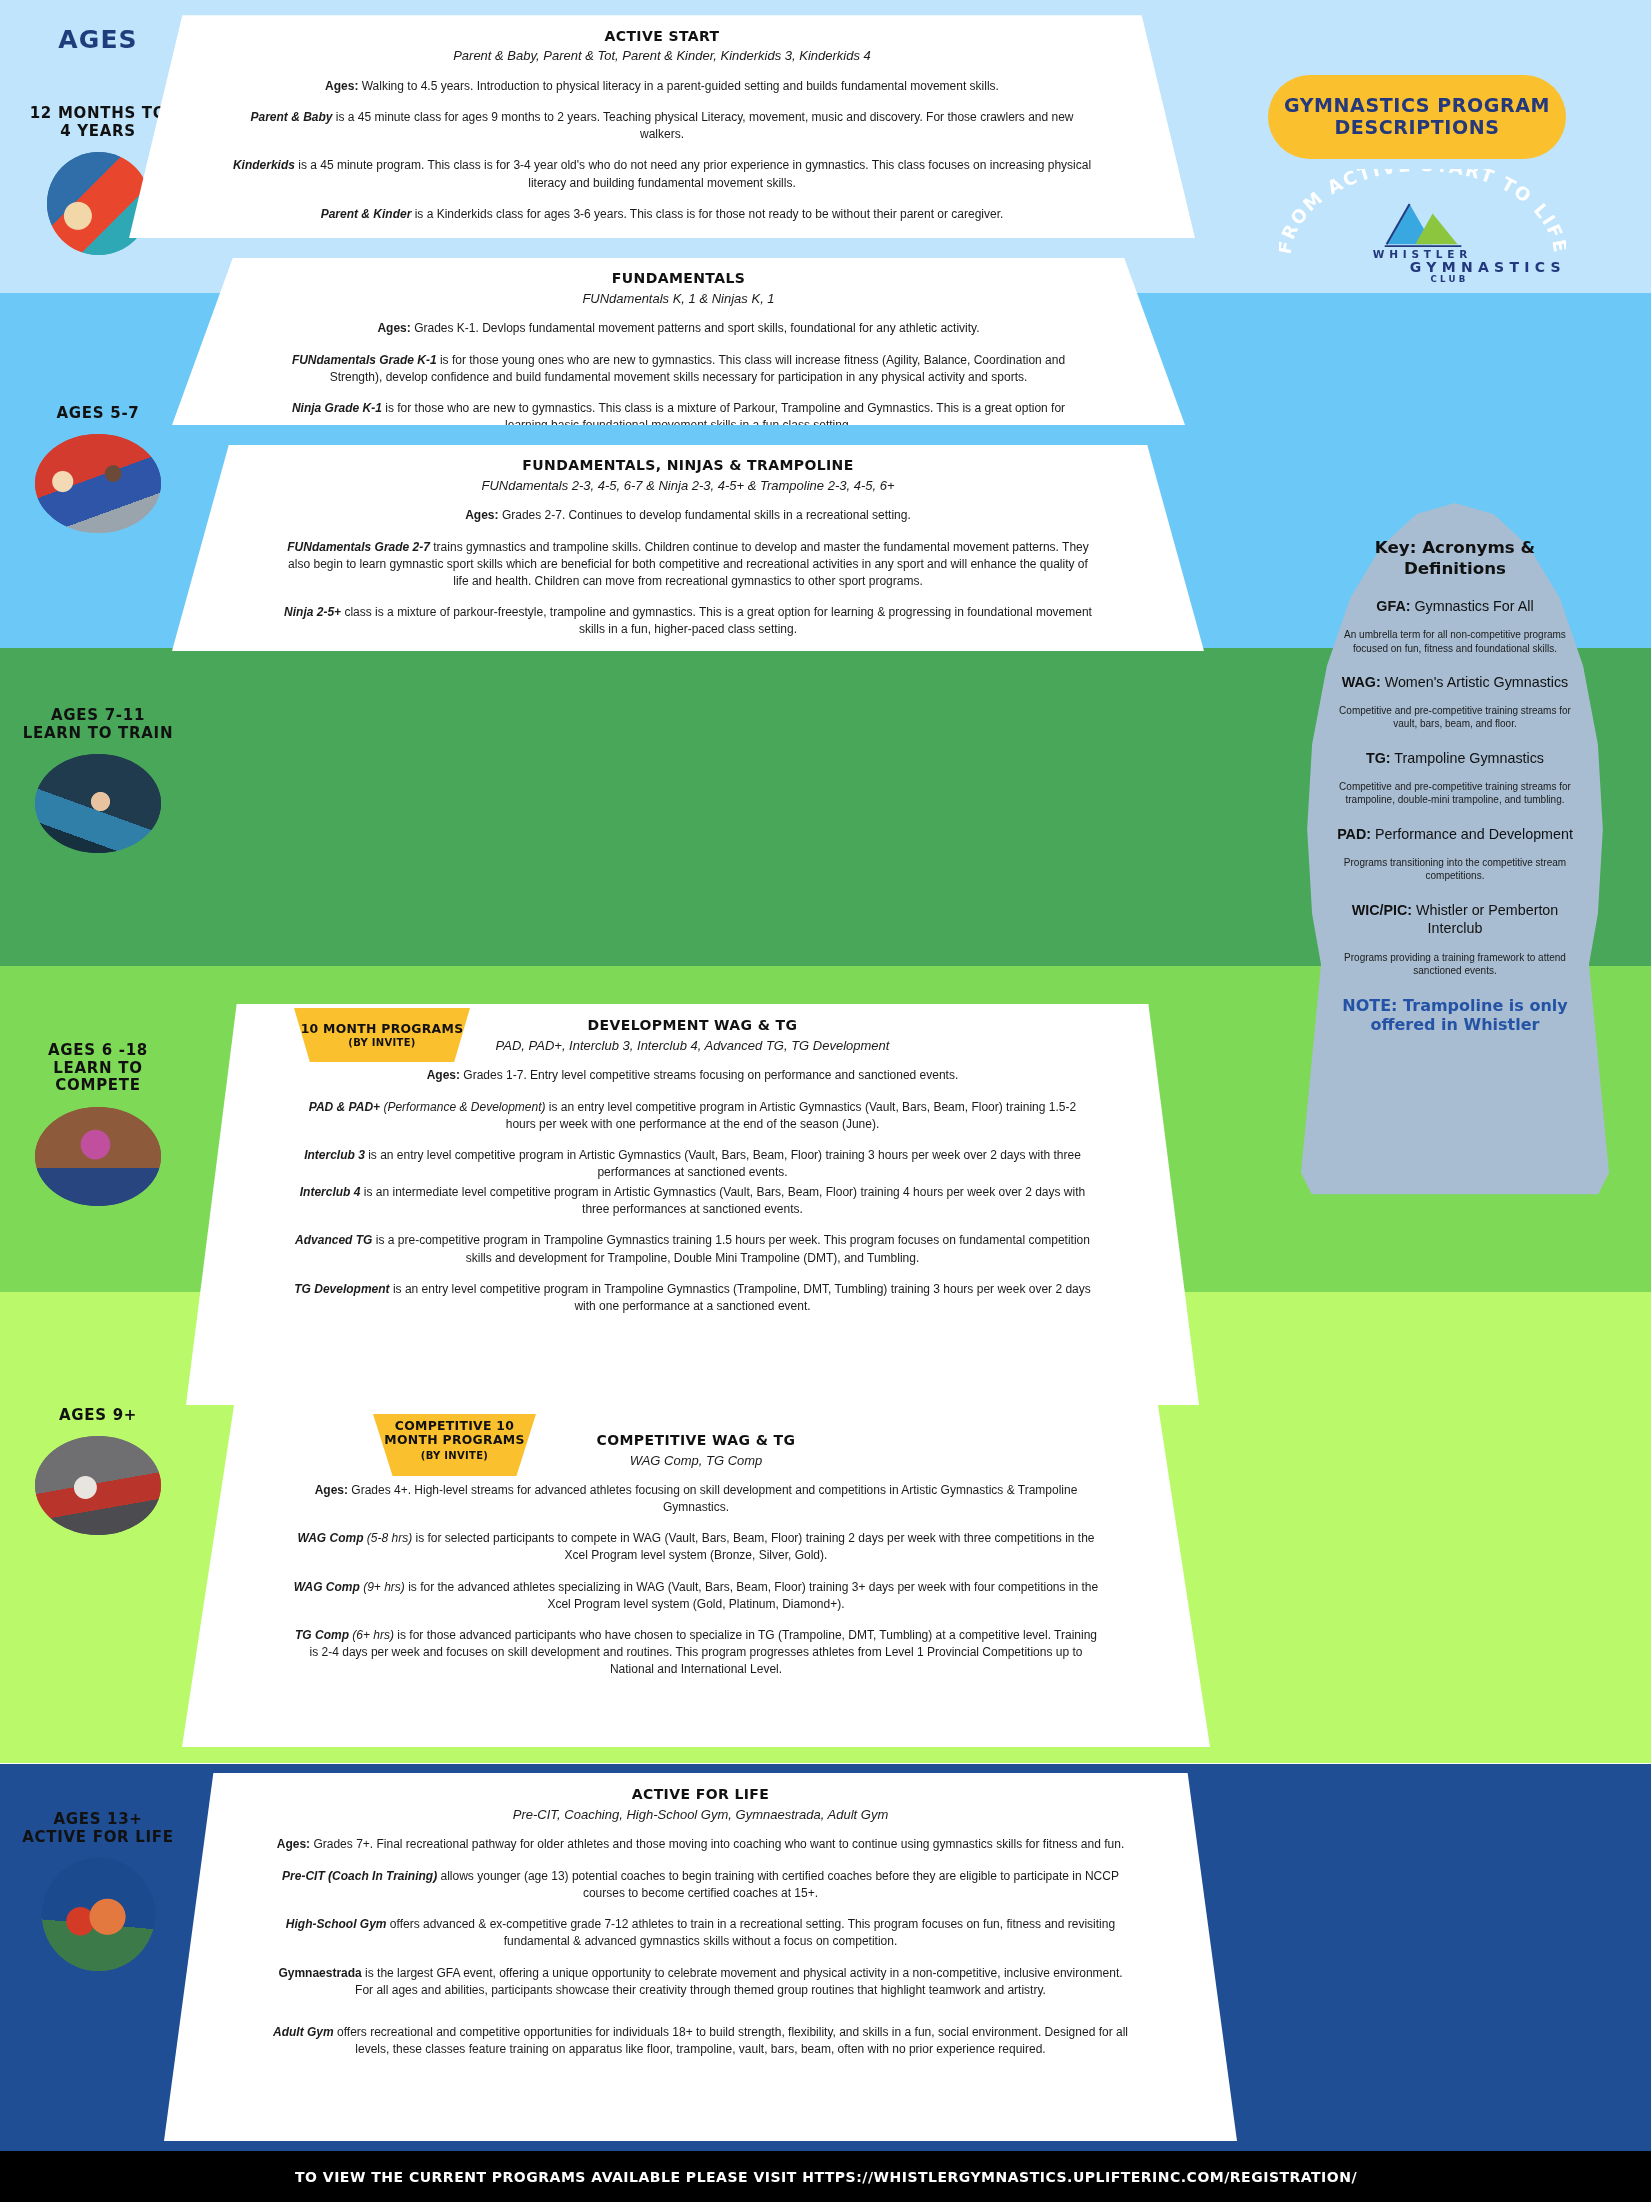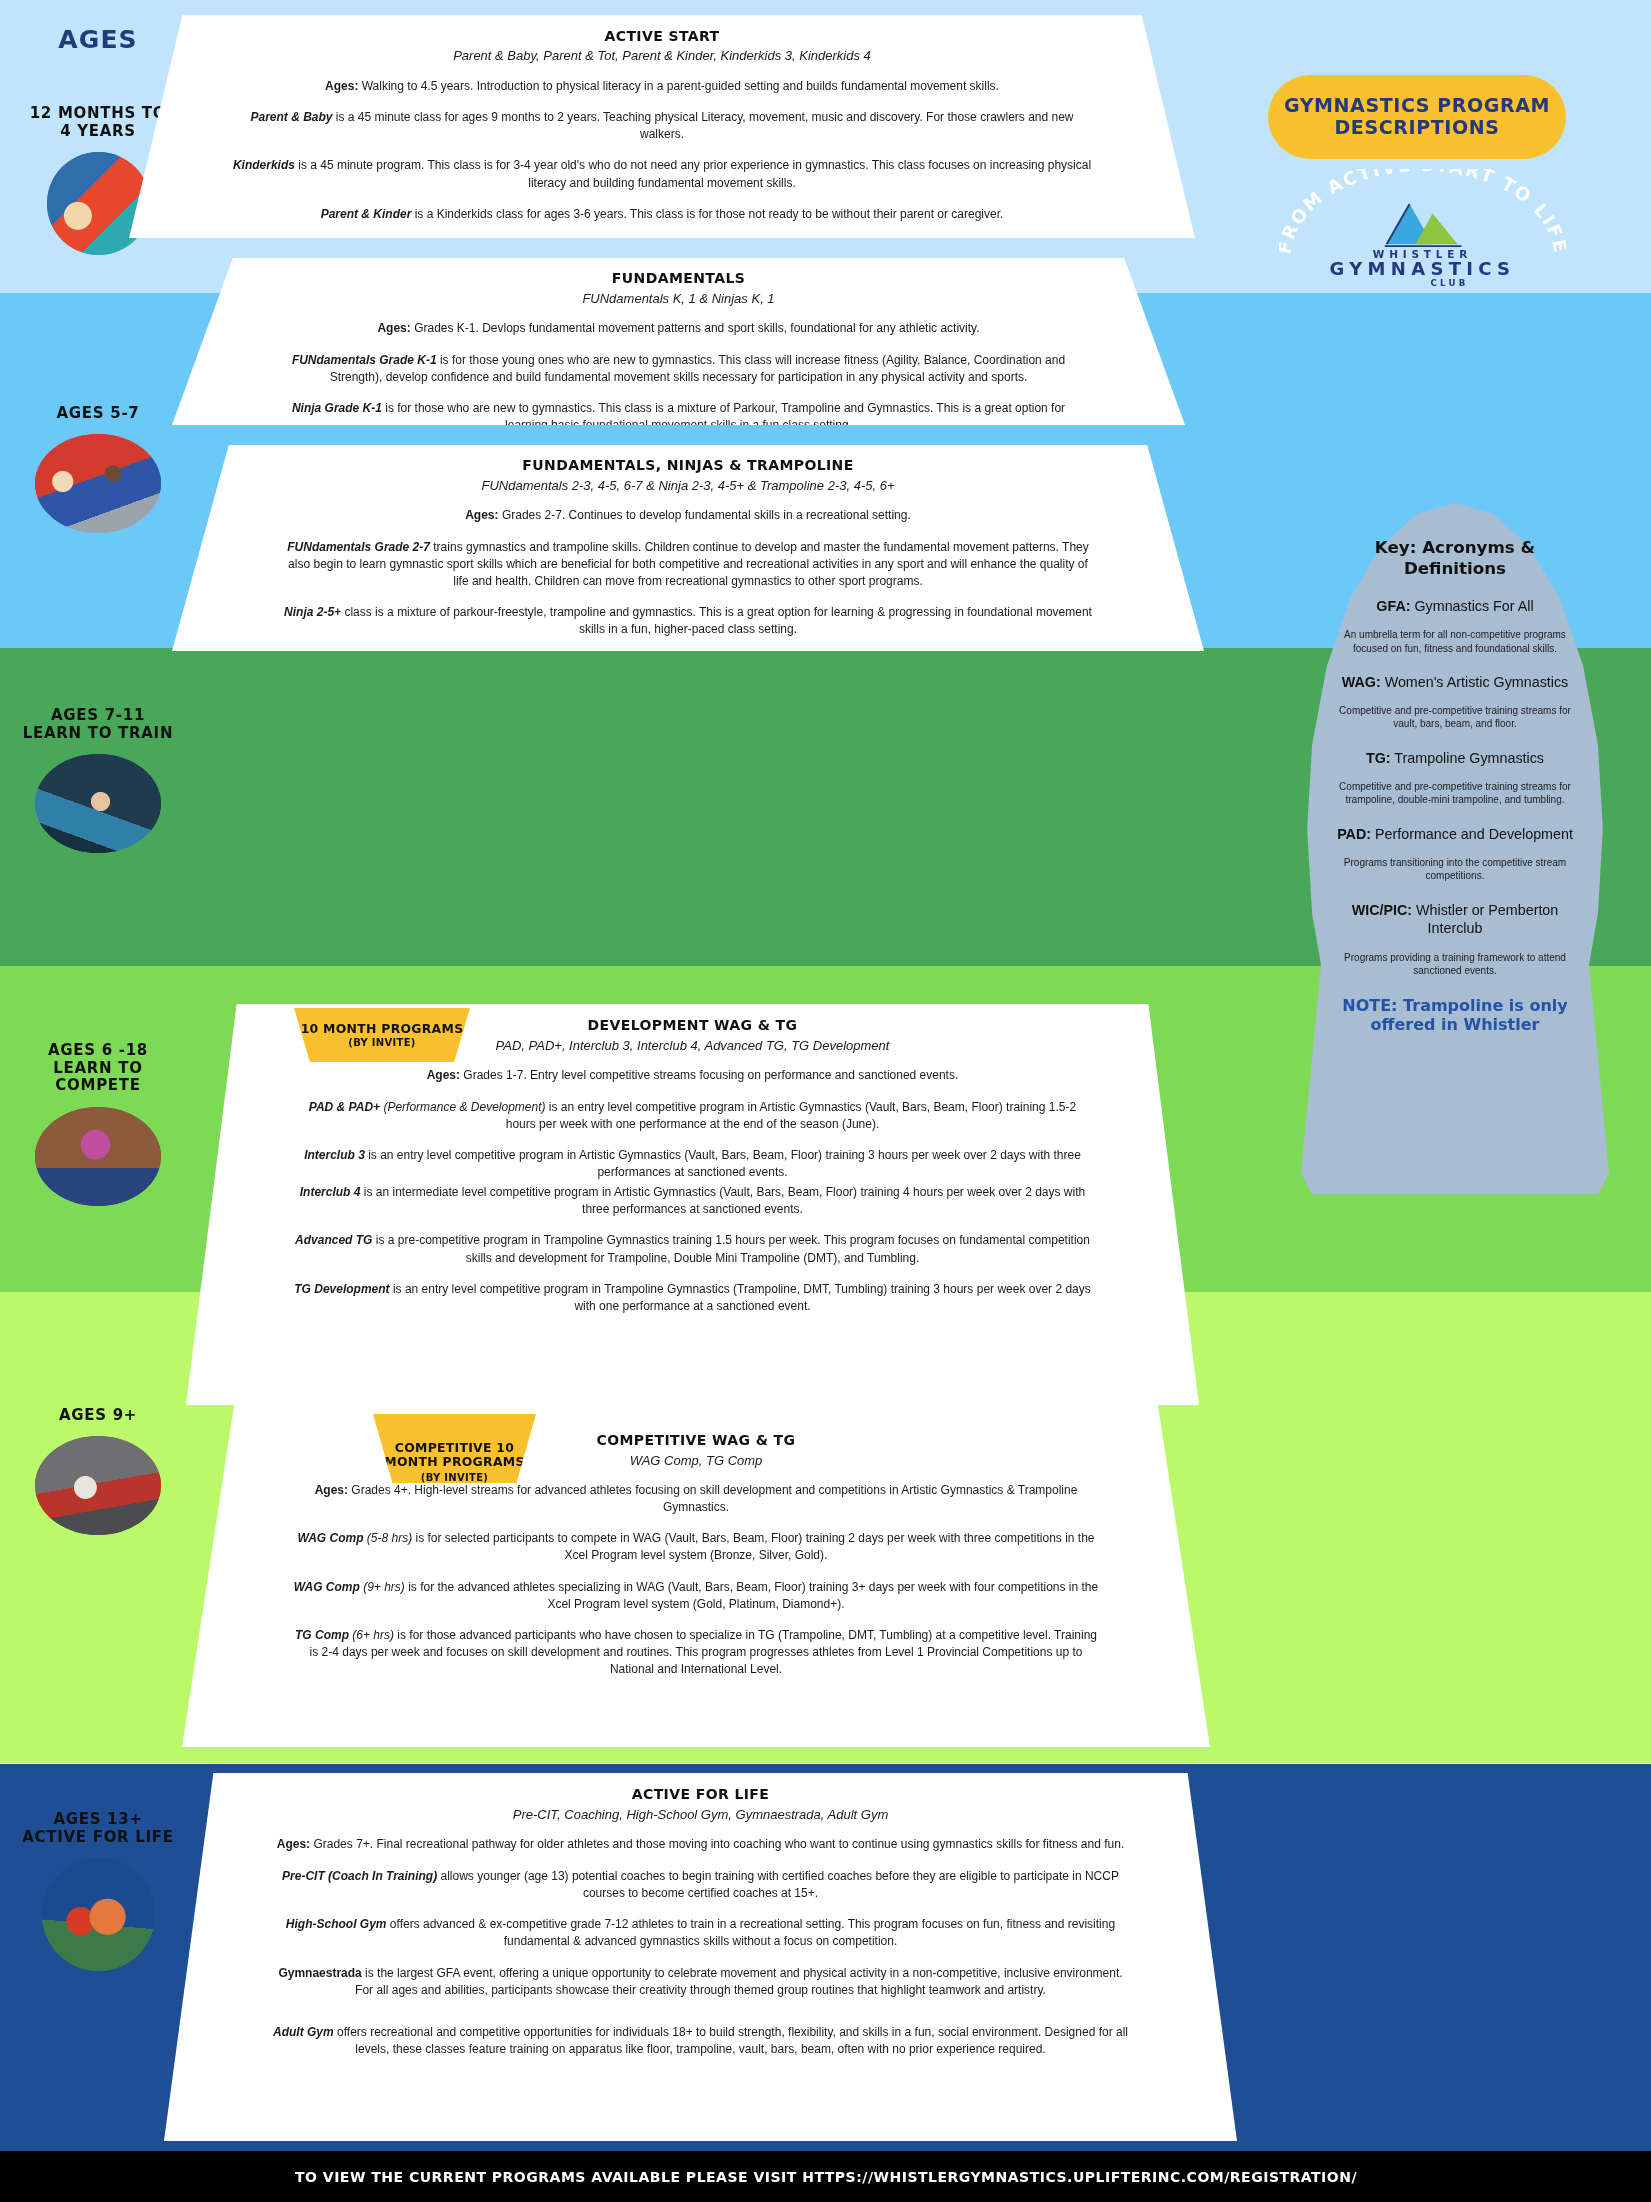--- a/index.html
+++ b/index.html
@@ -141,22 +141,22 @@
   }
   #arc-text { position: absolute; left: 0; top: -7.6px; width: 287px; height: 92px; }
   #logo-mark { position: absolute; left: 50%; top: 21px; transform: translateX(-50%); }
   .wordmark-sm {
     font-family: "DejaVu Sans", sans-serif;
     font-weight: 700; font-size: 10.5px; letter-spacing: 4.8px;
     color: #24387e;
   }
   .wordmark-lg {
     font-family: "DejaVu Sans", sans-serif;
-    font-weight: 700; font-size: 18px; letter-spacing: 5.3px;
-    color: #24387e; line-height: 1;
+    font-weight: 700; font-size: 14px; letter-spacing: 5.3px;
+    color: #24387e; line-height: 1; text-align: right;
   }
   .wordmark-xs {
     font-family: "DejaVu Sans", sans-serif;
     font-weight: 700; font-size: 8.6px; letter-spacing: 3.3px;
     color: #24387e;
   }
 
   
   #key-panel {
     position: absolute;
@@ -348,21 +348,21 @@
   <div class="inner" style="padding:36px 109px 0;">
     <div class="p-title">COMPETITIVE WAG &amp; TG</div>
     <div class="p-sub">WAG Comp, TG Comp</div>
     <div class="p-para"><b>Ages:</b> Grades 4+. High-level streams for advanced athletes focusing on skill development and competitions in Artistic Gymnastics &amp; Trampoline Gymnastics.</div>
     <div class="p-para"><span class="bi">WAG Comp</span> <em>(5-8 hrs)</em> is for selected participants to compete in WAG (Vault, Bars, Beam, Floor) training 2 days per week with three competitions in the Xcel Program level system (Bronze, Silver, Gold).</div>
     <div class="p-para"><span class="bi">WAG Comp</span> <em>(9+ hrs)</em> is for the advanced athletes specializing in WAG (Vault, Bars, Beam, Floor) training 3+ days per week with four competitions in the Xcel Program level system (Gold, Platinum, Diamond+).</div>
     <div class="p-para"><span class="bi">TG Comp</span> <em>(6+ hrs)</em> is for those advanced participants who have chosen to specialize in TG (Trampoline, DMT, Tumbling) at a competitive level. Training is 2-4 days per week and focuses on skill development and routines. This program progresses athletes from Level 1 Provincial Competitions up to National and International Level.</div>
   </div>
 </div>
 
-<div class="badge" style="left:373px;top:1414px;width:163px;height:69px;padding-top:27px;
+<div class="badge" style="left:373px;top:1414px;width:163px;height:62px;padding-top:5px;
             clip-path:polygon(0% 0%, 100% 0%, 88% 100%, 12% 100%);">
   <div class="b1" style="line-height:1.15;">COMPETITIVE 10 MONTH PROGRAMS</div>
   <div class="b2" style="margin-top:2.9px;">(BY INVITE)</div>
 </div>
 
 <div class="panel" style="left:164px;top:1773px;width:1073px;height:368px;
             clip-path:polygon(4.6% 0%, 95.4% 0%, 100% 100%, 0% 100%);">
   <div class="inner" style="padding:13.4px 107px 0;">
     <div class="p-title">ACTIVE FOR LIFE</div>
     <div class="p-sub">Pre-CIT, Coaching, High-School Gym, Gymnaestrada, Adult Gym</div>

